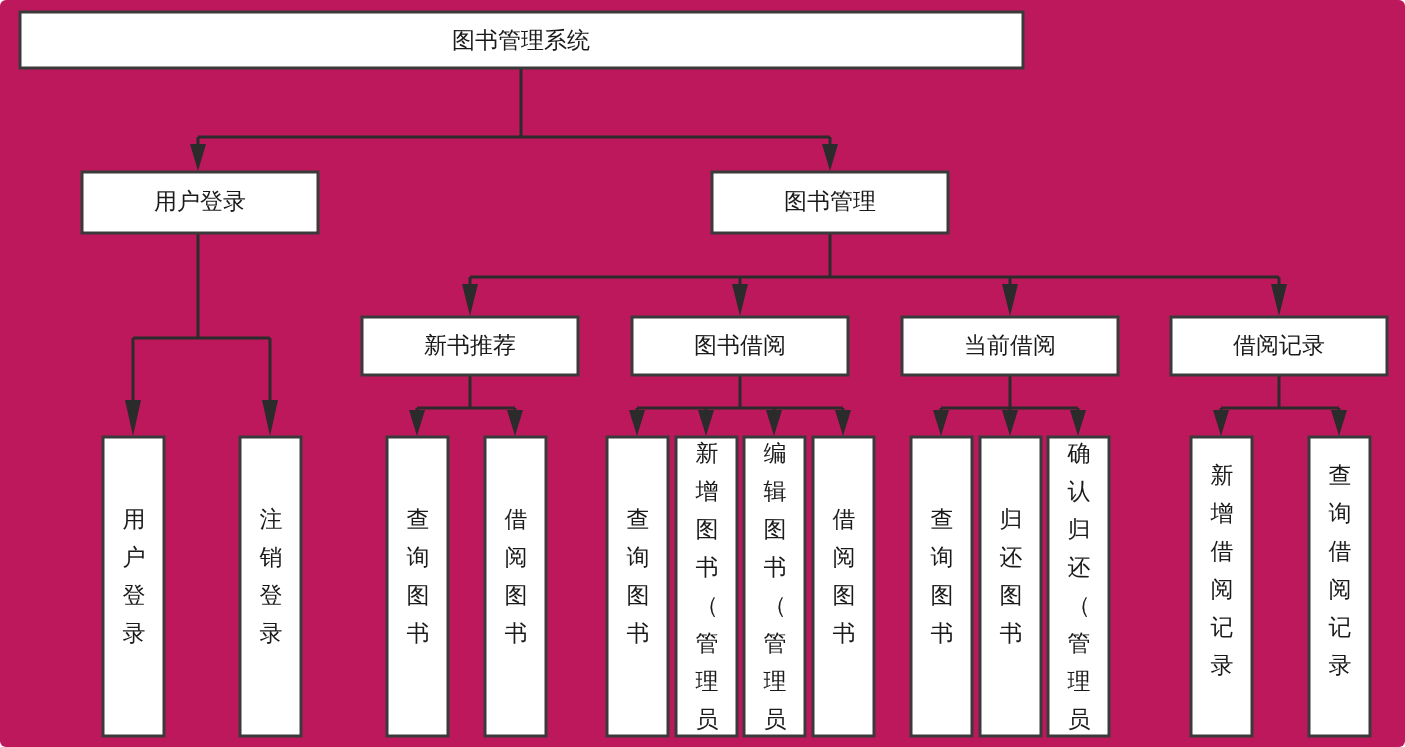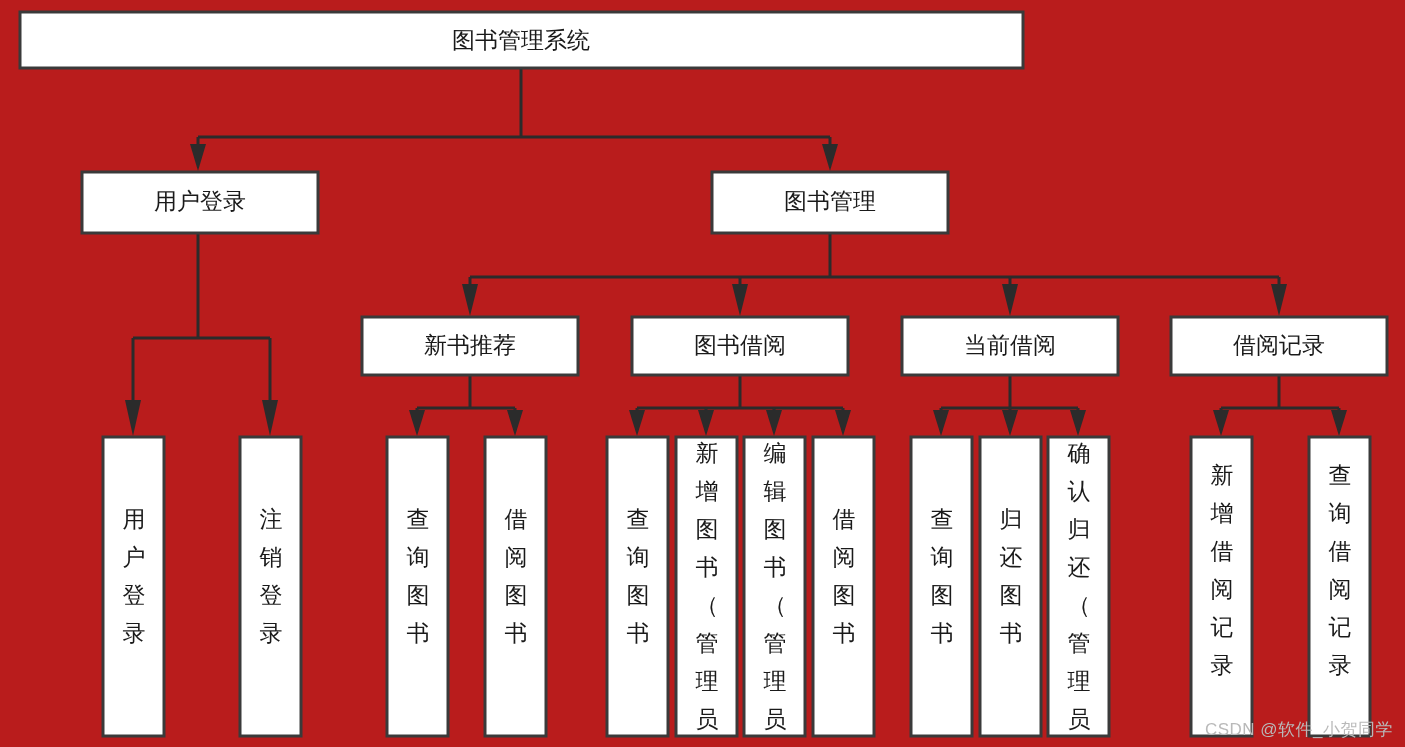--- a/index.html
+++ b/index.html
@@ -10,21 +10,22 @@
   body {
     width: 1405px;
     height: 747px;
     font-family: "Liberation Sans", "DejaVu Sans", sans-serif;
     overflow: hidden;
   }
   #diagram-root {
     position: relative;
     width: 1405px;
     height: 747px;
-    background: #b91c1c;
+    background: #be185d;
+    border-radius: 6px;
   }
   svg.diagram-canvas {
     position: absolute;
     top: 0;
     left: 0;
     width: 1405px;
     height: 747px;
     display: block;
   }
   .node-box {
@@ -246,15 +247,14 @@
       <text class="node-label-v" x="1222" y="483"><tspan x="1222" y="483" text-anchor="middle">新</tspan><tspan x="1222" y="521" text-anchor="middle">增</tspan><tspan x="1222" y="559" text-anchor="middle">借</tspan><tspan x="1222" y="597" text-anchor="middle">阅</tspan><tspan x="1222" y="635" text-anchor="middle">记</tspan><tspan x="1222" y="673" text-anchor="middle">录</tspan></text>
     </g>
 
     <g>
       <rect class="node-box" x="1309" y="437" width="61" height="299"></rect>
       <text class="node-label-v" x="1340" y="483"><tspan x="1340" y="483" text-anchor="middle">查</tspan><tspan x="1340" y="521" text-anchor="middle">询</tspan><tspan x="1340" y="559" text-anchor="middle">借</tspan><tspan x="1340" y="597" text-anchor="middle">阅</tspan><tspan x="1340" y="635" text-anchor="middle">记</tspan><tspan x="1340" y="673" text-anchor="middle">录</tspan></text>
     </g>
 
   </svg>
 
-  <div class="watermark-text">CSDN @软件_小贺同学</div>
 
 </div>
 
 </body></html>

